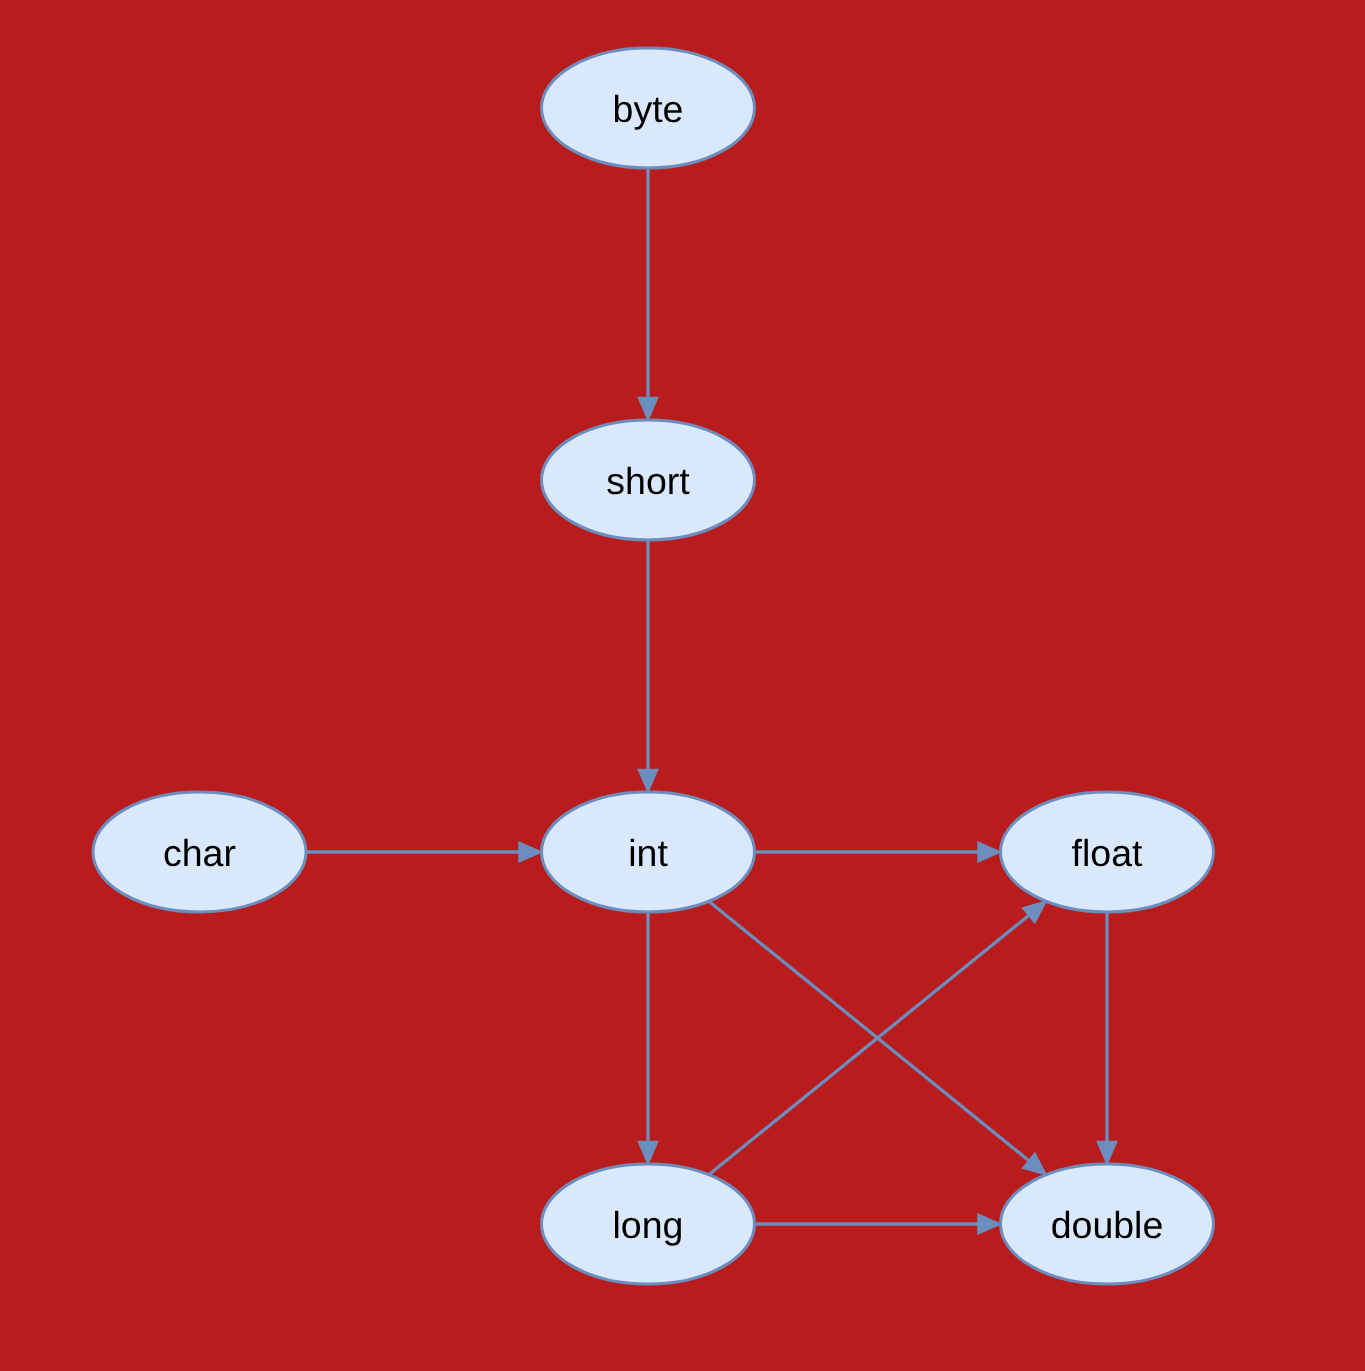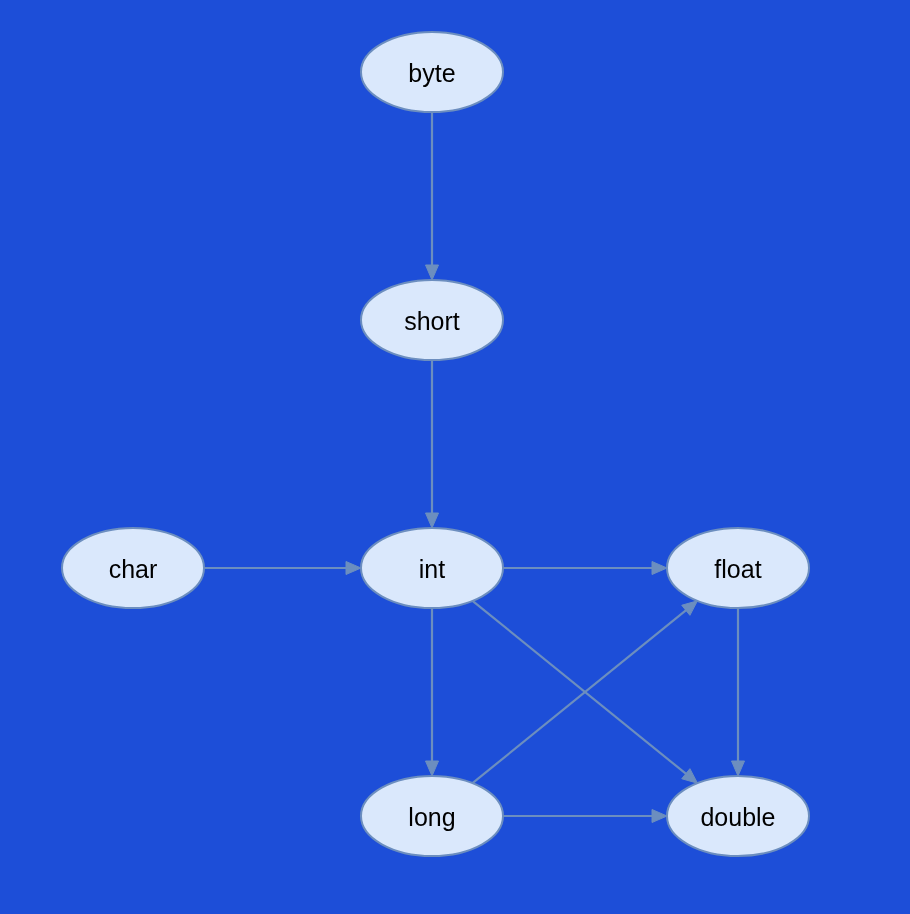--- a/index.html
+++ b/index.html
@@ -8,21 +8,21 @@
     padding: 0;
     background: #ffffff;
   }
   body {
     font-family: "Liberation Sans", sans-serif;
   }
   #canvas-wrap {
     position: relative;
     width: 910px;
     height: 914px;
-    background: #1d4ed8;
+    background: #b91c1c;
     overflow: hidden;
   }
   svg#diagram {
     display: block;
     width: 910px;
     height: 914px;
   }
   .node-ellipse {
     fill: #dae8fc;
     stroke: #6c8ebf;

